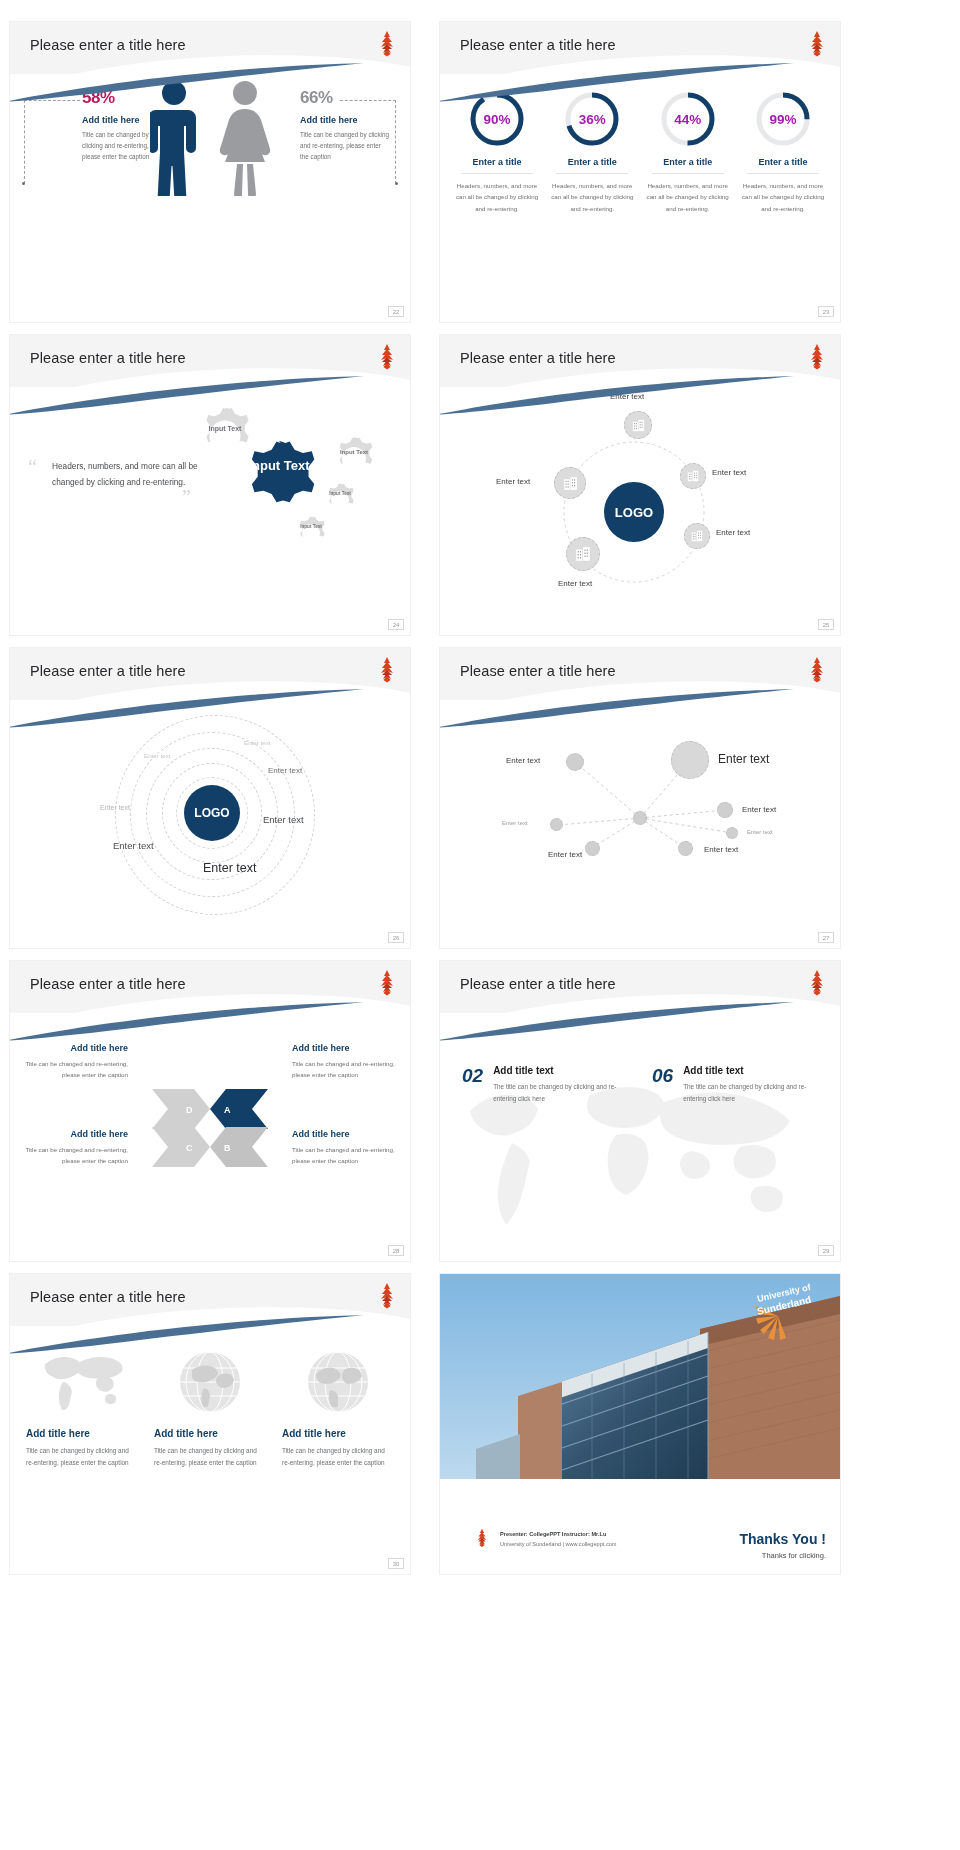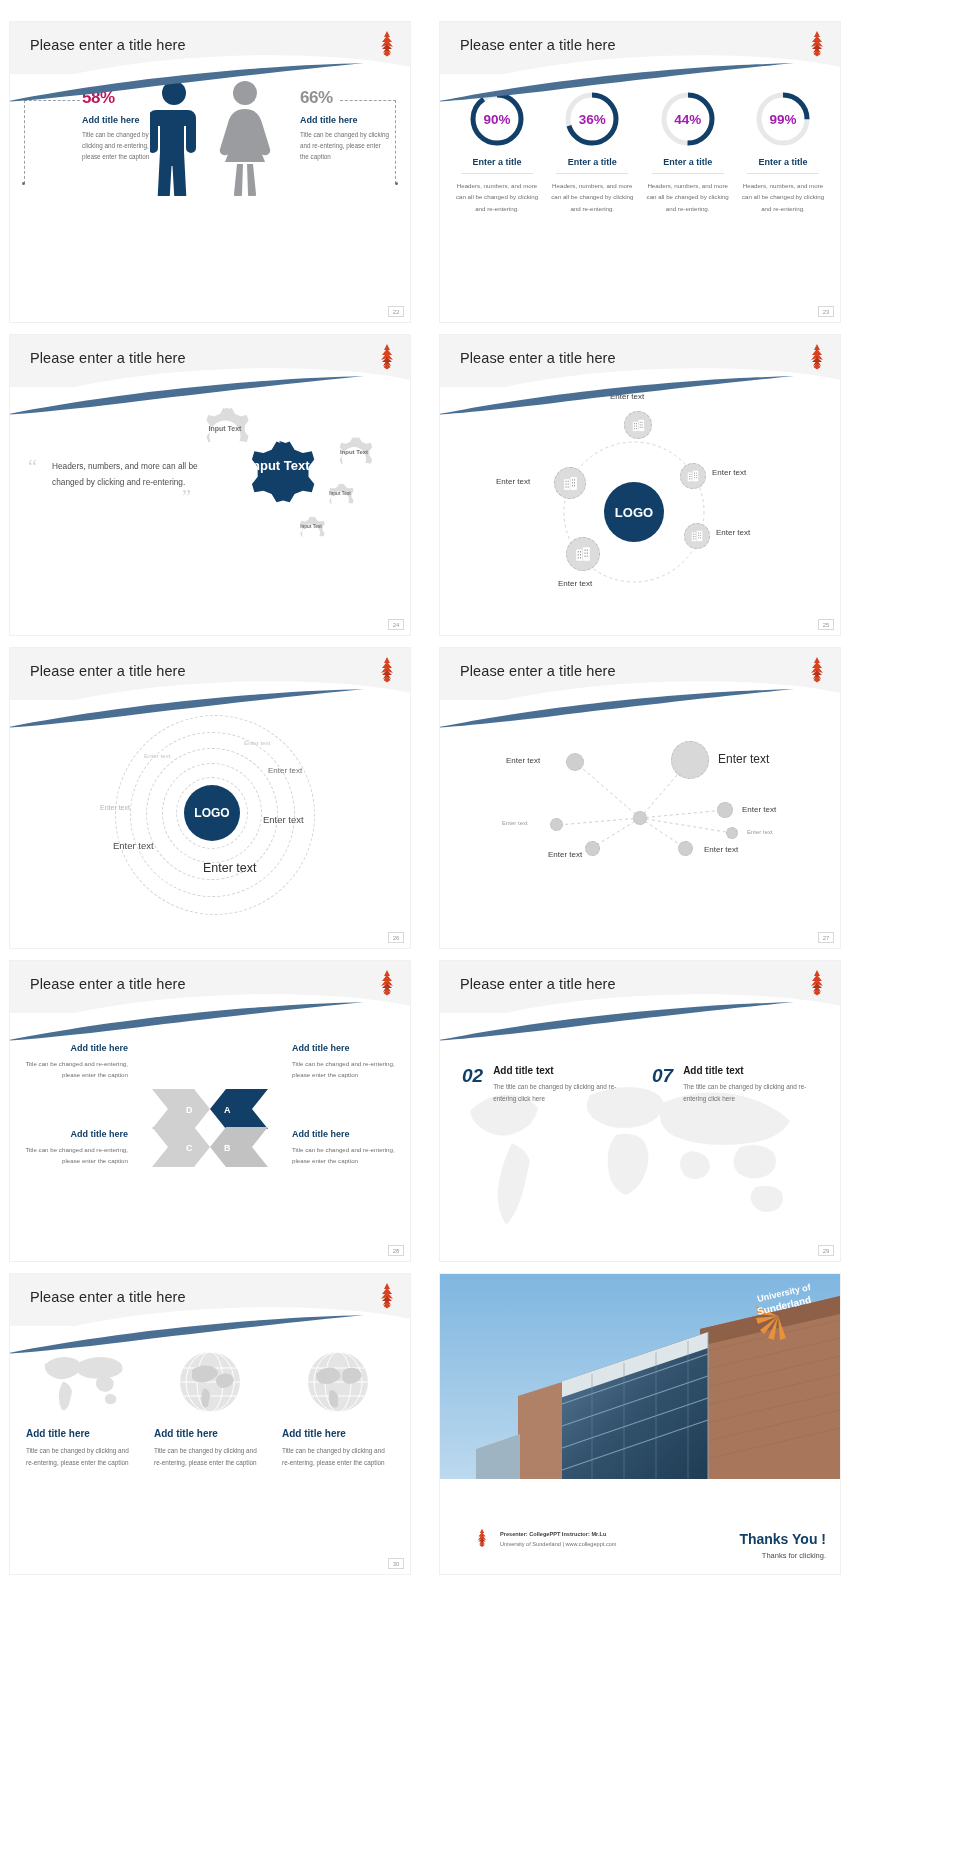--- a/index.html
+++ b/index.html
@@ -655,21 +655,21 @@
 
       <div style="position:absolute; left:22px; top:52px; display:flex; align-items:flex-start; gap:10px; width:170px;">
         <div class="bignum">02</div>
         <div>
           <div class="n-title">Add title text</div>
           <div class="n-cap" style="margin-top:5px;">The title can be changed by clicking and re-entering click here</div>
         </div>
       </div>
 
       <div style="position:absolute; left:212px; top:52px; display:flex; align-items:flex-start; gap:10px; width:170px;">
-        <div class="bignum">07</div>
+        <div class="bignum">06</div>
         <div>
           <div class="n-title">Add title text</div>
           <div class="n-cap" style="margin-top:5px;">The title can be changed by clicking and re-entering click here</div>
         </div>
       </div>
     </div>
     <div class="pagenum">29</div>
   </div>
 
   <div class="slide">

